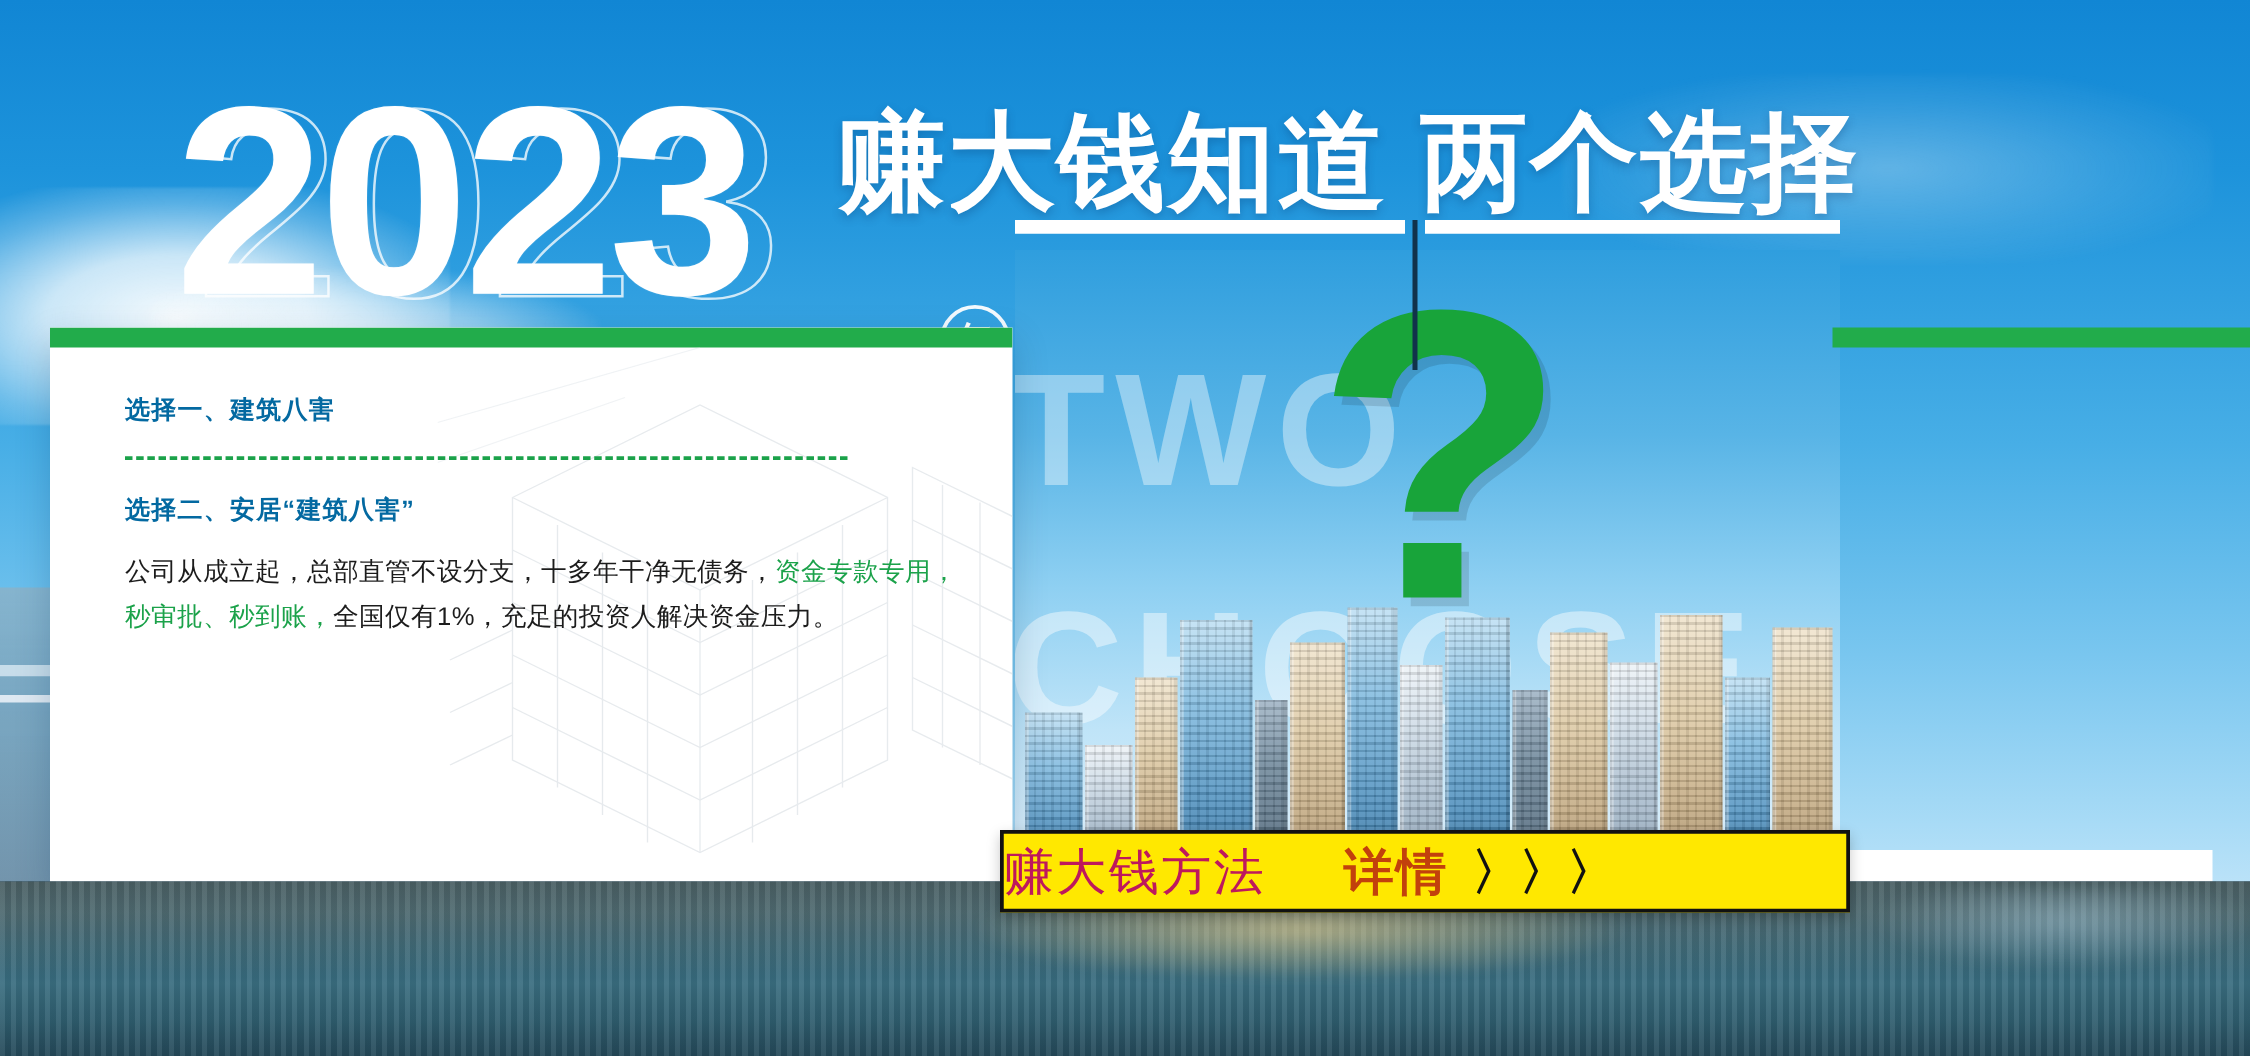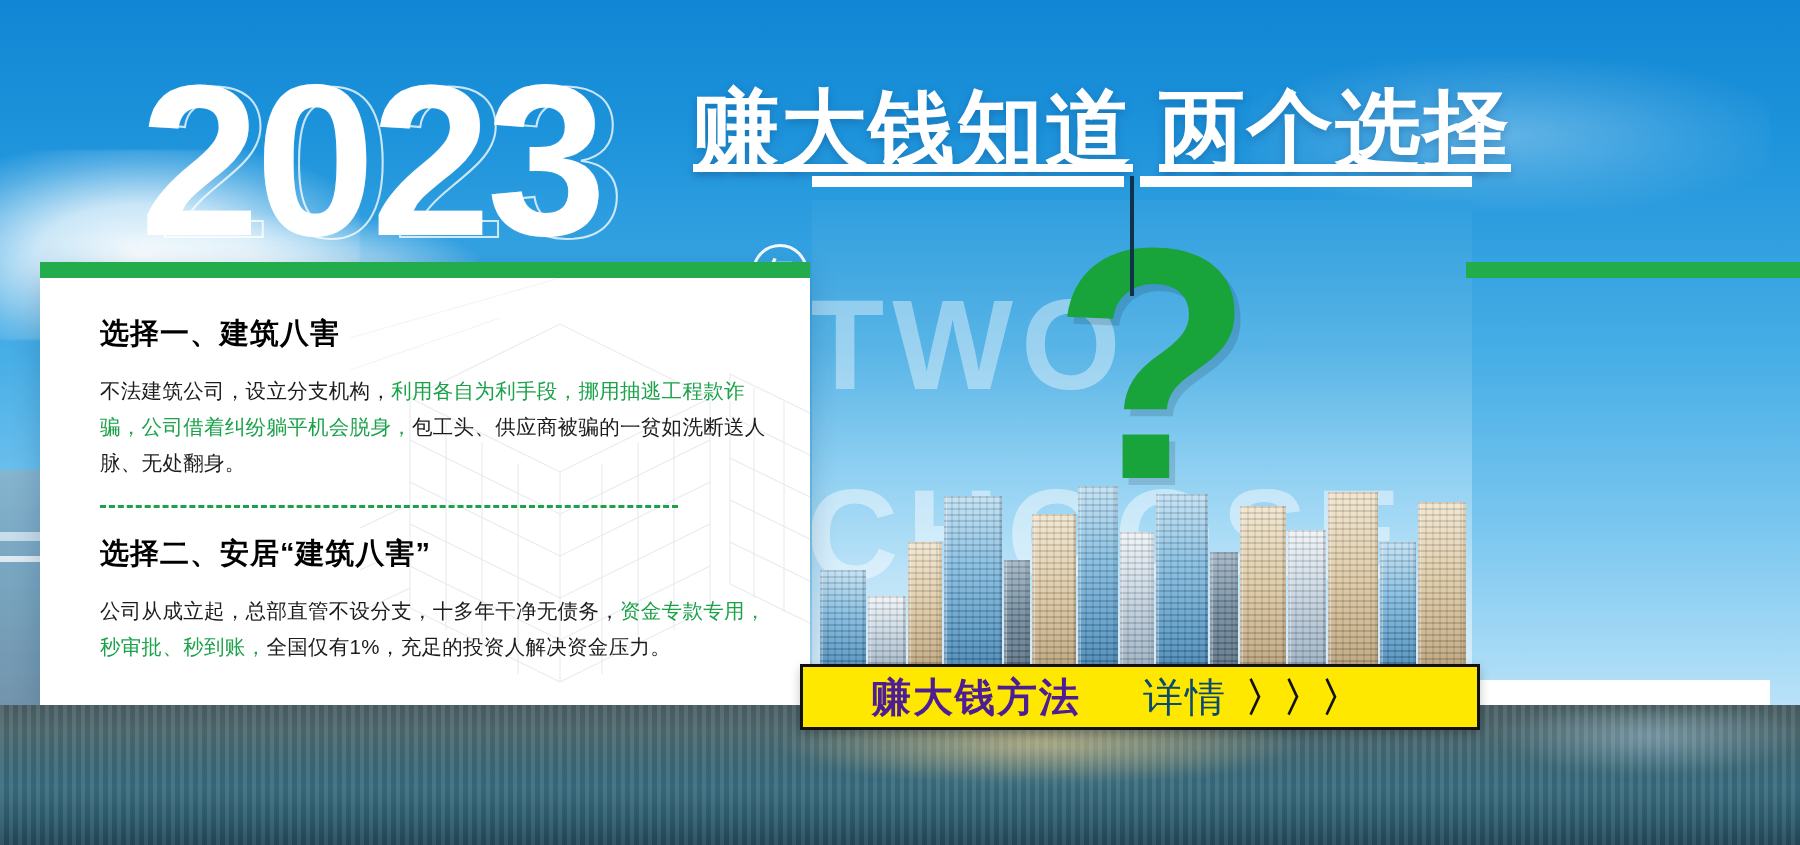--- a/index.html
+++ b/index.html
@@ -93,25 +93,24 @@
   .year-suffix {
     position:absolute; left:612px; top:186px;
     width:56px; height:56px; border:3px solid rgba(255,255,255,.95);
     border-radius:50%;
     color:#fff; font-size:28px; font-weight:700;
     display:flex; align-items:center; justify-content:center;
   }
 
   
   .headline {
-    position:absolute; left:693px; top:72px;
+    position:absolute; left:670px; top:72px;
     font-size:86px; font-weight:700; color:#ffffff;
     letter-spacing:2px; white-space:nowrap;
     text-shadow:0 3px 8px rgba(0,40,90,.25);
-    text-decoration:underline;
   }
   .headline .gap { display:inline-block; width:26px; }
 
   .underline-rules {
     position:absolute; left:812px; top:176px; width:660px; height:12px;
   }
   .underline-rules .seg {
     position:absolute; top:0; height:11px; background:#ffffff;
   }
   .underline-rules .seg.a { left:0; width:312px; }
@@ -170,45 +169,45 @@
 
   
   .cta {
     position:absolute; left:800px; top:664px; width:680px; height:66px;
     background:#ffe800;
     border:3px solid #111111;
     display:flex; align-items:center; z-index:12;
     box-shadow:0 4px 10px rgba(0,0,0,.22);
   }
   .cta .cta-main {
-    font-size:40px; font-weight:700; color:#4c1d95; margin-left:68px; letter-spacing:2px;
+    font-size:40px; font-weight:400; color:#be185d; letter-spacing:2px;
   }
   .cta .cta-link {
-    font-size:40px; font-weight:400; color:#0c4a6e; margin-left:62px; letter-spacing:2px;
+    font-size:40px; font-weight:700; color:#c2410c; margin-left:62px; letter-spacing:2px;
   }
   .cta .cta-arrows {
     font-size:40px; font-weight:700; color:#111111; margin-left:18px; letter-spacing:-2px;
   }
 
   
   .card {
     position:absolute; left:40px; top:262px; width:770px; height:448px;
     background:#ffffff;
     box-shadow:0 10px 26px rgba(10,50,90,.22);
     overflow:hidden;
   }
   .card .topbar { position:absolute; left:0; top:0; width:770px; height:16px; background:#22ac4b; }
   .card .blueprint {
     position:absolute; right:-20px; top:16px; width:480px; height:432px;
     opacity:.55;
   }
   .card .inner { position:absolute; left:60px; top:52px; width:690px; }
 
   .sec-title {
-    font-size:29px; font-weight:700; color:#000000; letter-spacing:1px;
+    font-size:20px; font-weight:700; color:#0369a1; letter-spacing:1px;
     margin-bottom:19px;
   }
   .sec-body {
     font-size:20.5px; line-height:36px; color:#1c1c1c; letter-spacing:.3px;
     width:672px;
   }
   .sec-body .g { color:#1ba24a; }
 
   .dash-div {
     margin:24px 0 26px 0; width:578px; height:0;
@@ -316,21 +315,20 @@
         <path d="M10 334 L60 310"></path>
       </g>
       <g stroke="#dde3e8" stroke-width="1" fill="none" opacity="0.8">
         <path d="M0 60 L210 0"></path>
           <path d="M0 92 L150 40"></path>
       </g>
     </svg>
 
     <div class="inner">
       <div class="sec-title">选择一、建筑八害</div>
-      <div class="sec-body"><span>不法建筑公司，设立分支机构，</span><span class="g">利用各自为利手段，挪用抽逃工程款诈骗，公司借着纠纷躺平机会脱身，</span><span>包工头、供应商被骗的一贫如洗断送人脉、无处翻身。</span></div>
 
       <div class="dash-div"></div>
 
       <div class="sec-title">选择二、安居“建筑八害”</div>
       <div class="sec-body"><span>公司从成立起，总部直管不设分支，十多年干净无债务，</span><span class="g">资金专款专用，秒审批、秒到账，</span><span>全国仅有1%，充足的投资人解决资金压力。</span></div>
     </div>
   </div>
 
   <div class="bottom-strip">
     <div class="sheen"></div>

